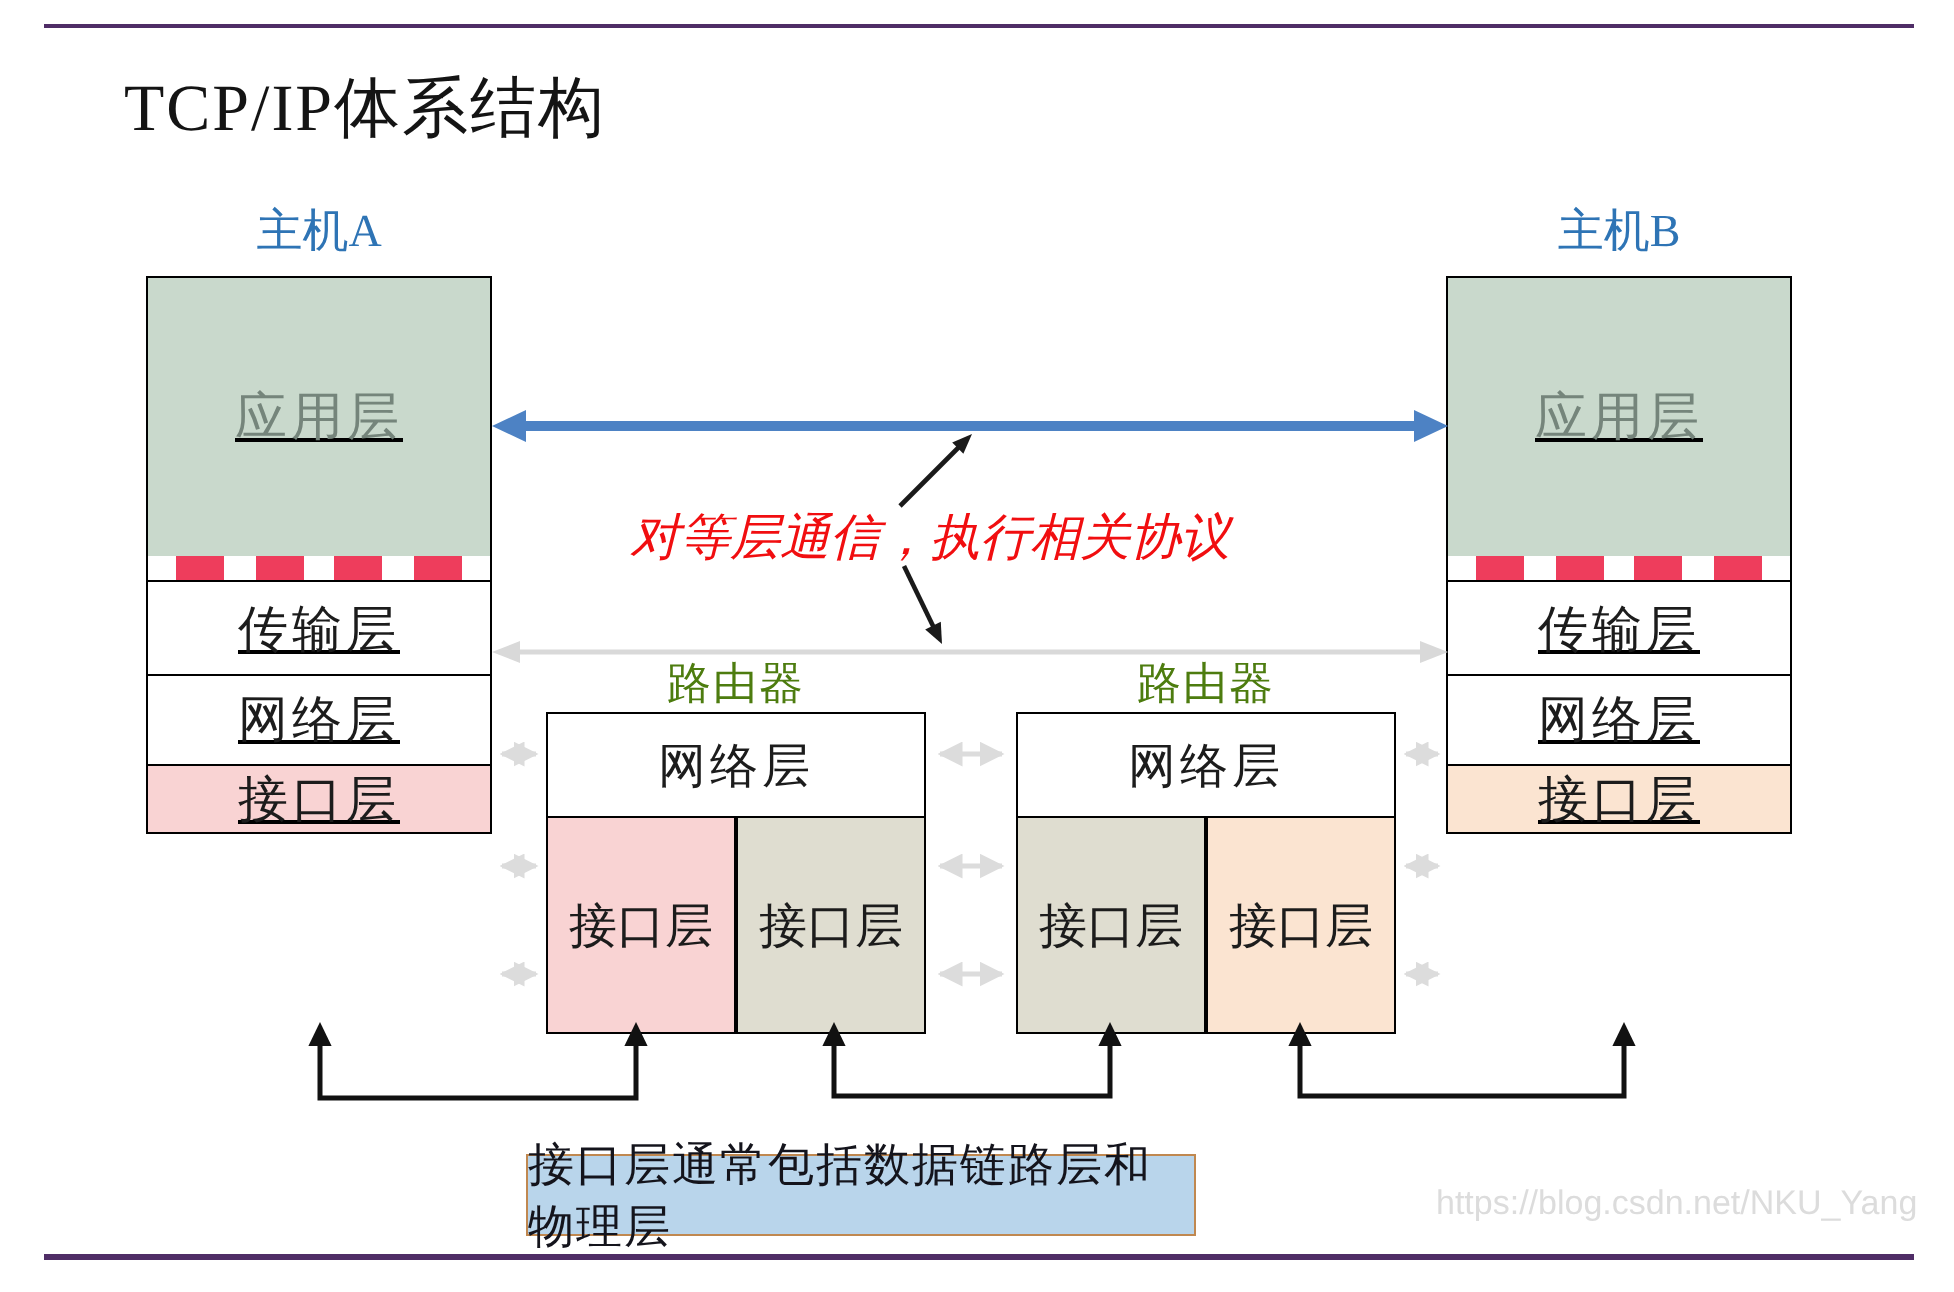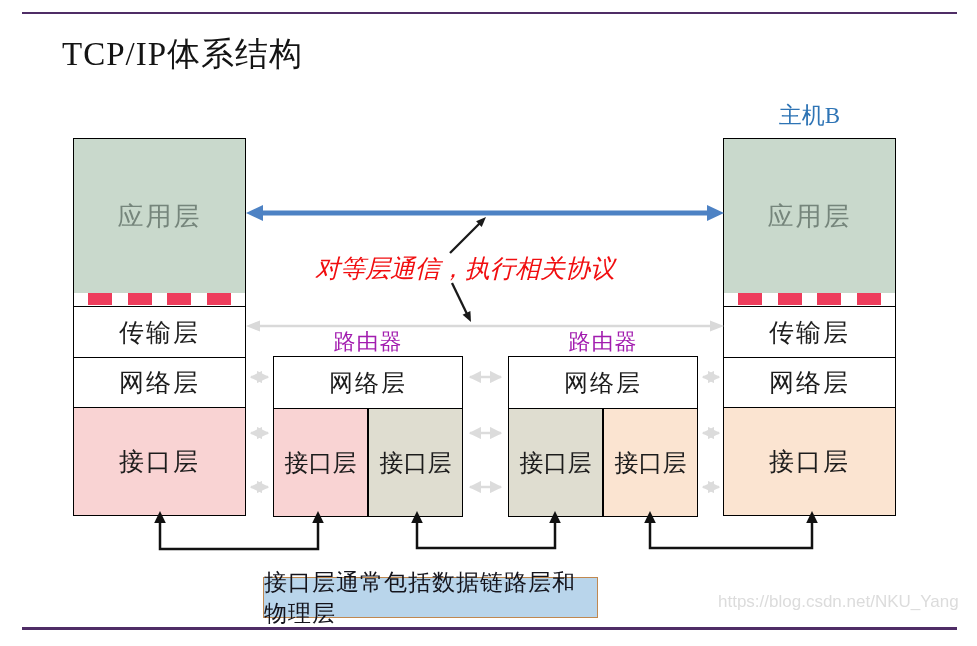--- a/index.html
+++ b/index.html
@@ -14,38 +14,38 @@
   .title {
     position:absolute; left:62px; top:32px; font-size:33px; font-weight:normal;
     color:#141414; letter-spacing:1px; white-space:nowrap;
   }
 
   .host-label { position:absolute; top:100px; width:173px; text-align:center;
     font-size:23px; color:#2e74b5; }
   .host-label.a { left:73px; }
   .host-label.b { left:723px; }
 
-  .host-box { position:absolute; top:138px; width:173px; height:378px;
-    border:1.5px solid #000; box-sizing:border-box; display:flex; flex-direction:column; }
+  .host-box { position:absolute; top:138px; width:173px; height:279px;
+    border:1.5px solid #000; box-sizing:border-box; display:flex; flex-direction:column;text-decoration:underline; }
   .host-box.a { left:73px; }
   .host-box.b { left:723px; }
 
   .row { display:flex; align-items:center; justify-content:center;
     color:#1c1c1c; box-sizing:border-box; }
   .row.app { height:154px; font-size:26px; color:#75857b; letter-spacing:2px; }
   .dash-strip { height:14px; box-sizing:border-box; border-bottom:1.6px solid #000;
     display:flex; justify-content:space-between; align-items:flex-start;
     padding:0 14px; background:#fff; }
   .dash { width:24px; height:12px; display:block; }
   .row.transport { height:51px; font-size:25px; border-bottom:1.6px solid #000; letter-spacing:2px; }
   .row.network { height:50px; font-size:25px; border-bottom:1.6px solid #000; letter-spacing:2px; }
   .row.interface { flex:1; font-size:25px; letter-spacing:2px; }
 
   .router-label { position:absolute; top:327px; width:190px; text-align:center;
-    font-size:22px; color:#a21caf; letter-spacing:1px; }
+    font-size:22px; color:#4d7c0f; letter-spacing:1px; }
   .router-label.r1 { left:273px; }
   .router-label.r2 { left:508px; }
 
   .router-box { position:absolute; top:356px; width:190px; height:161px;
     border:1.5px solid #000; box-sizing:border-box; display:flex; flex-direction:column; }
   .router-box.r1 { left:273px; }
   .router-box.r2 { left:508px; }
   .router-net { height:52px; box-sizing:border-box; border-bottom:1.6px solid #000;
     display:flex; align-items:center; justify-content:center; font-size:24px;
     color:#1c1c1c; letter-spacing:2px; background:#fff; }
@@ -75,20 +75,21 @@
 </style>
 </head>
 <body>
 
 <div class="canvas">
 
   <div class="hr top" style="background-color: rgb(79, 45, 102);"></div>
 
   <h1 class="title" style="margin:0;">TCP/IP体系结构</h1>
 
+  <div class="host-label a">主机A</div>
   <div class="host-label b">主机B</div>
 
   <div class="host-box a">
     <div class="row app" style="background-color: rgb(201, 217, 204);">
       <span>应用层</span>
     </div>
     <div class="dash-strip">
       <span class="dash" style="background-color: rgb(238, 61, 92);"></span>
       <span class="dash" style="background-color: rgb(238, 61, 92);"></span>
       <span class="dash" style="background-color: rgb(238, 61, 92);"></span>

